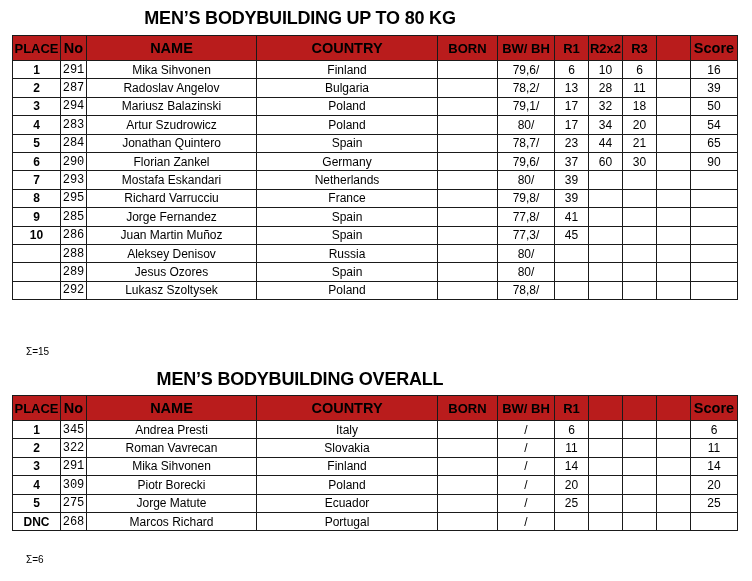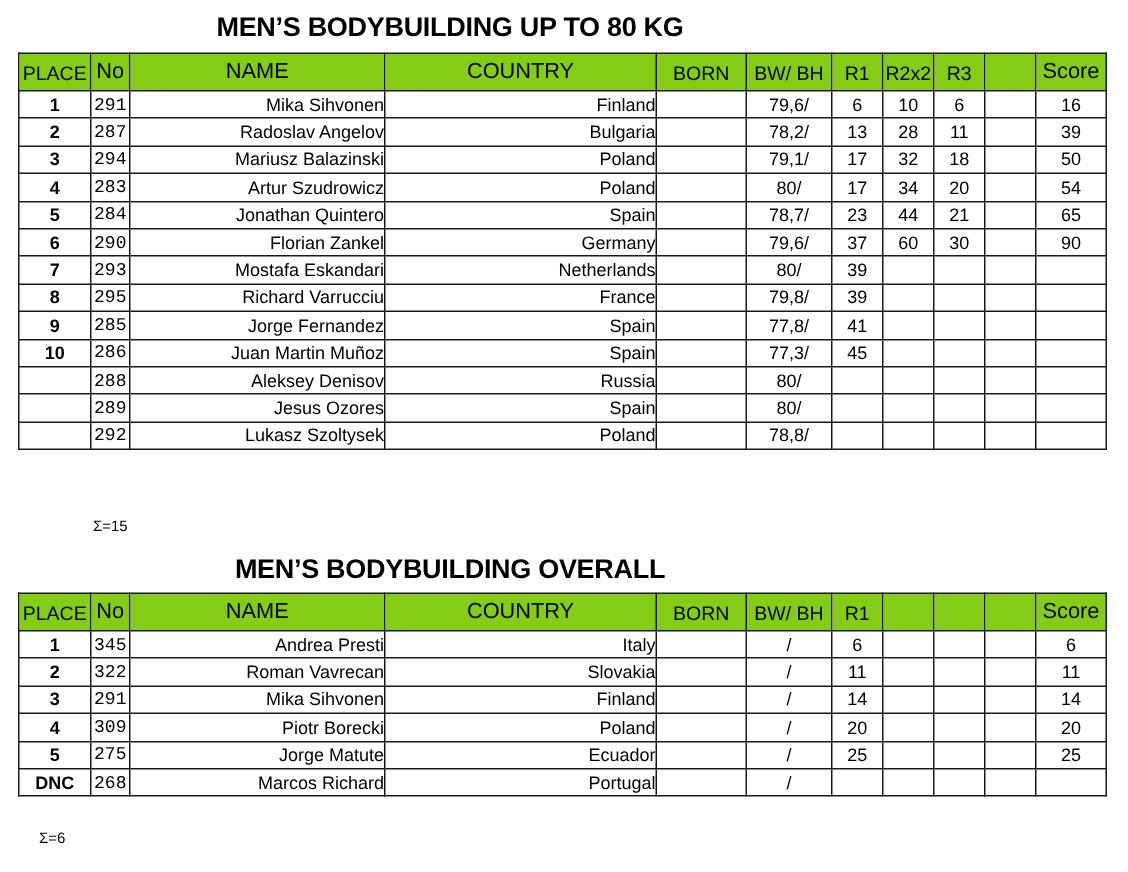--- a/index.html
+++ b/index.html
@@ -1,24 +1,24 @@
 <!DOCTYPE html>
 <html><head>
 <meta charset="utf-8">
 <style>
   html, body { margin: 0; padding: 0; background: #ffffff; }
   body { width: 752px; height: 581px; position: relative; overflow: hidden; font-family: "Liberation Sans", sans-serif; color: #000; }
   .title { position: absolute; left: 0; width: 600px; text-align: center; font-weight: bold; font-size: 18px; letter-spacing: -0.2px; }
   table.res { position: absolute; left: 12px; border-collapse: collapse; table-layout: fixed; width: 725px; }
   table.res th, table.res td { border: 1.5px solid #1a1a1a; padding: 0; height: 17.4px; font-size: 12px; white-space: nowrap; overflow: hidden; }
-  table.res th { background: #84cc16; font-weight: normal; height: 24px; font-size: 13px; }
+  table.res th { background: #b91c1c; font-weight: bold; height: 24px; font-size: 13px; }
   table.res th.big { font-size: 14.5px; margin-top: 39px; }
   td.place { text-align: center; font-weight: bold; font-size: 12.5px; }
   td.no { text-align: center; font-size: 11.5px; font-family: Liberation Mono, monospace; }
-  td.name, td.country { padding-left: 4px; text-align: right; }
+  td.name, td.country { padding-left: 4px; text-align: center; }
   td.c { text-align: center; }
   .sigma { position: absolute; left: 26px; font-size: 10px; }
 </style>
 </head>
 <body>
 
 <div class="title" style="top:8px;">MEN’S BODYBUILDING UP TO 80 KG</div>
 <table class="res" id="t1" style="top:35px;">
   <colgroup>
     <col style="width:48px">
@@ -213,21 +213,21 @@
         <td class="c"></td>
         <td class="c">78,8/</td>
         <td class="c"></td>
         <td class="c"></td>
         <td class="c"></td>
         <td class="c"></td>
         <td class="c"></td>
       </tr>
     </tbody>
 </table>
-<div class="sigma" style="top:346px;margin-left:36px;">Σ=15</div>
+<div class="sigma" style="top:346px;">Σ=15</div>
 
 <div class="title" style="top:369px;">MEN’S BODYBUILDING OVERALL</div>
 <table class="res" id="t2" style="top:395px;">
   <colgroup>
     <col style="width:48px">
       <col style="width:26px">
       <col style="width:170px">
       <col style="width:181px">
       <col style="width:60px">
       <col style="width:57px">

